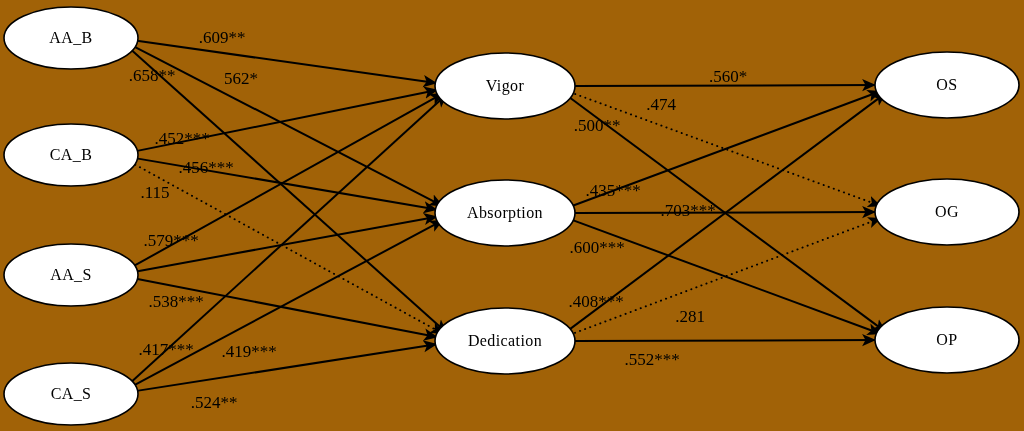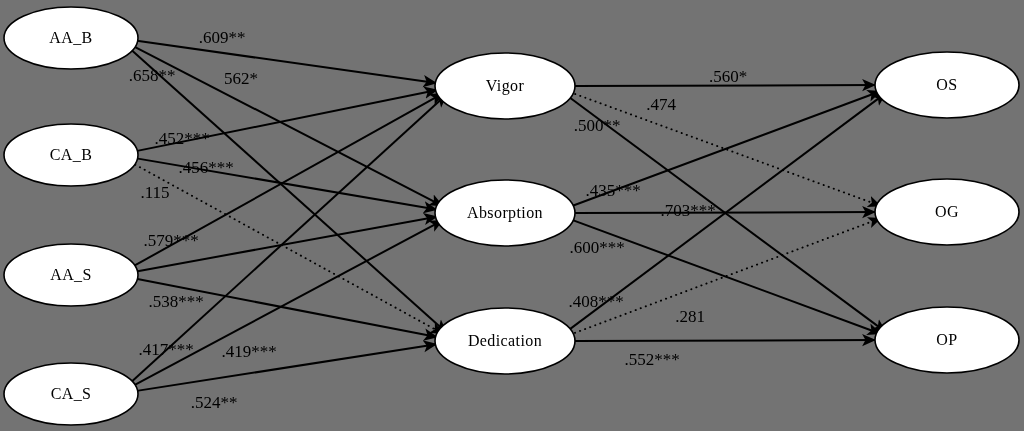--- a/index.html
+++ b/index.html
@@ -8,21 +8,21 @@
     padding: 0;
     background: #ffffff;
   }
   body {
     font-family: "Liberation Serif", "DejaVu Serif", serif;
   }
   #diagram-root {
     position: relative;
     width: 1024px;
     height: 431px;
-    background: #737373;
+    background: #a16207;
     overflow: hidden;
   }
   #sem-svg {
     display: block;
     width: 1024px;
     height: 431px;
   }
   .node-ellipse {
     fill: #ffffff;
     stroke: #000000;

